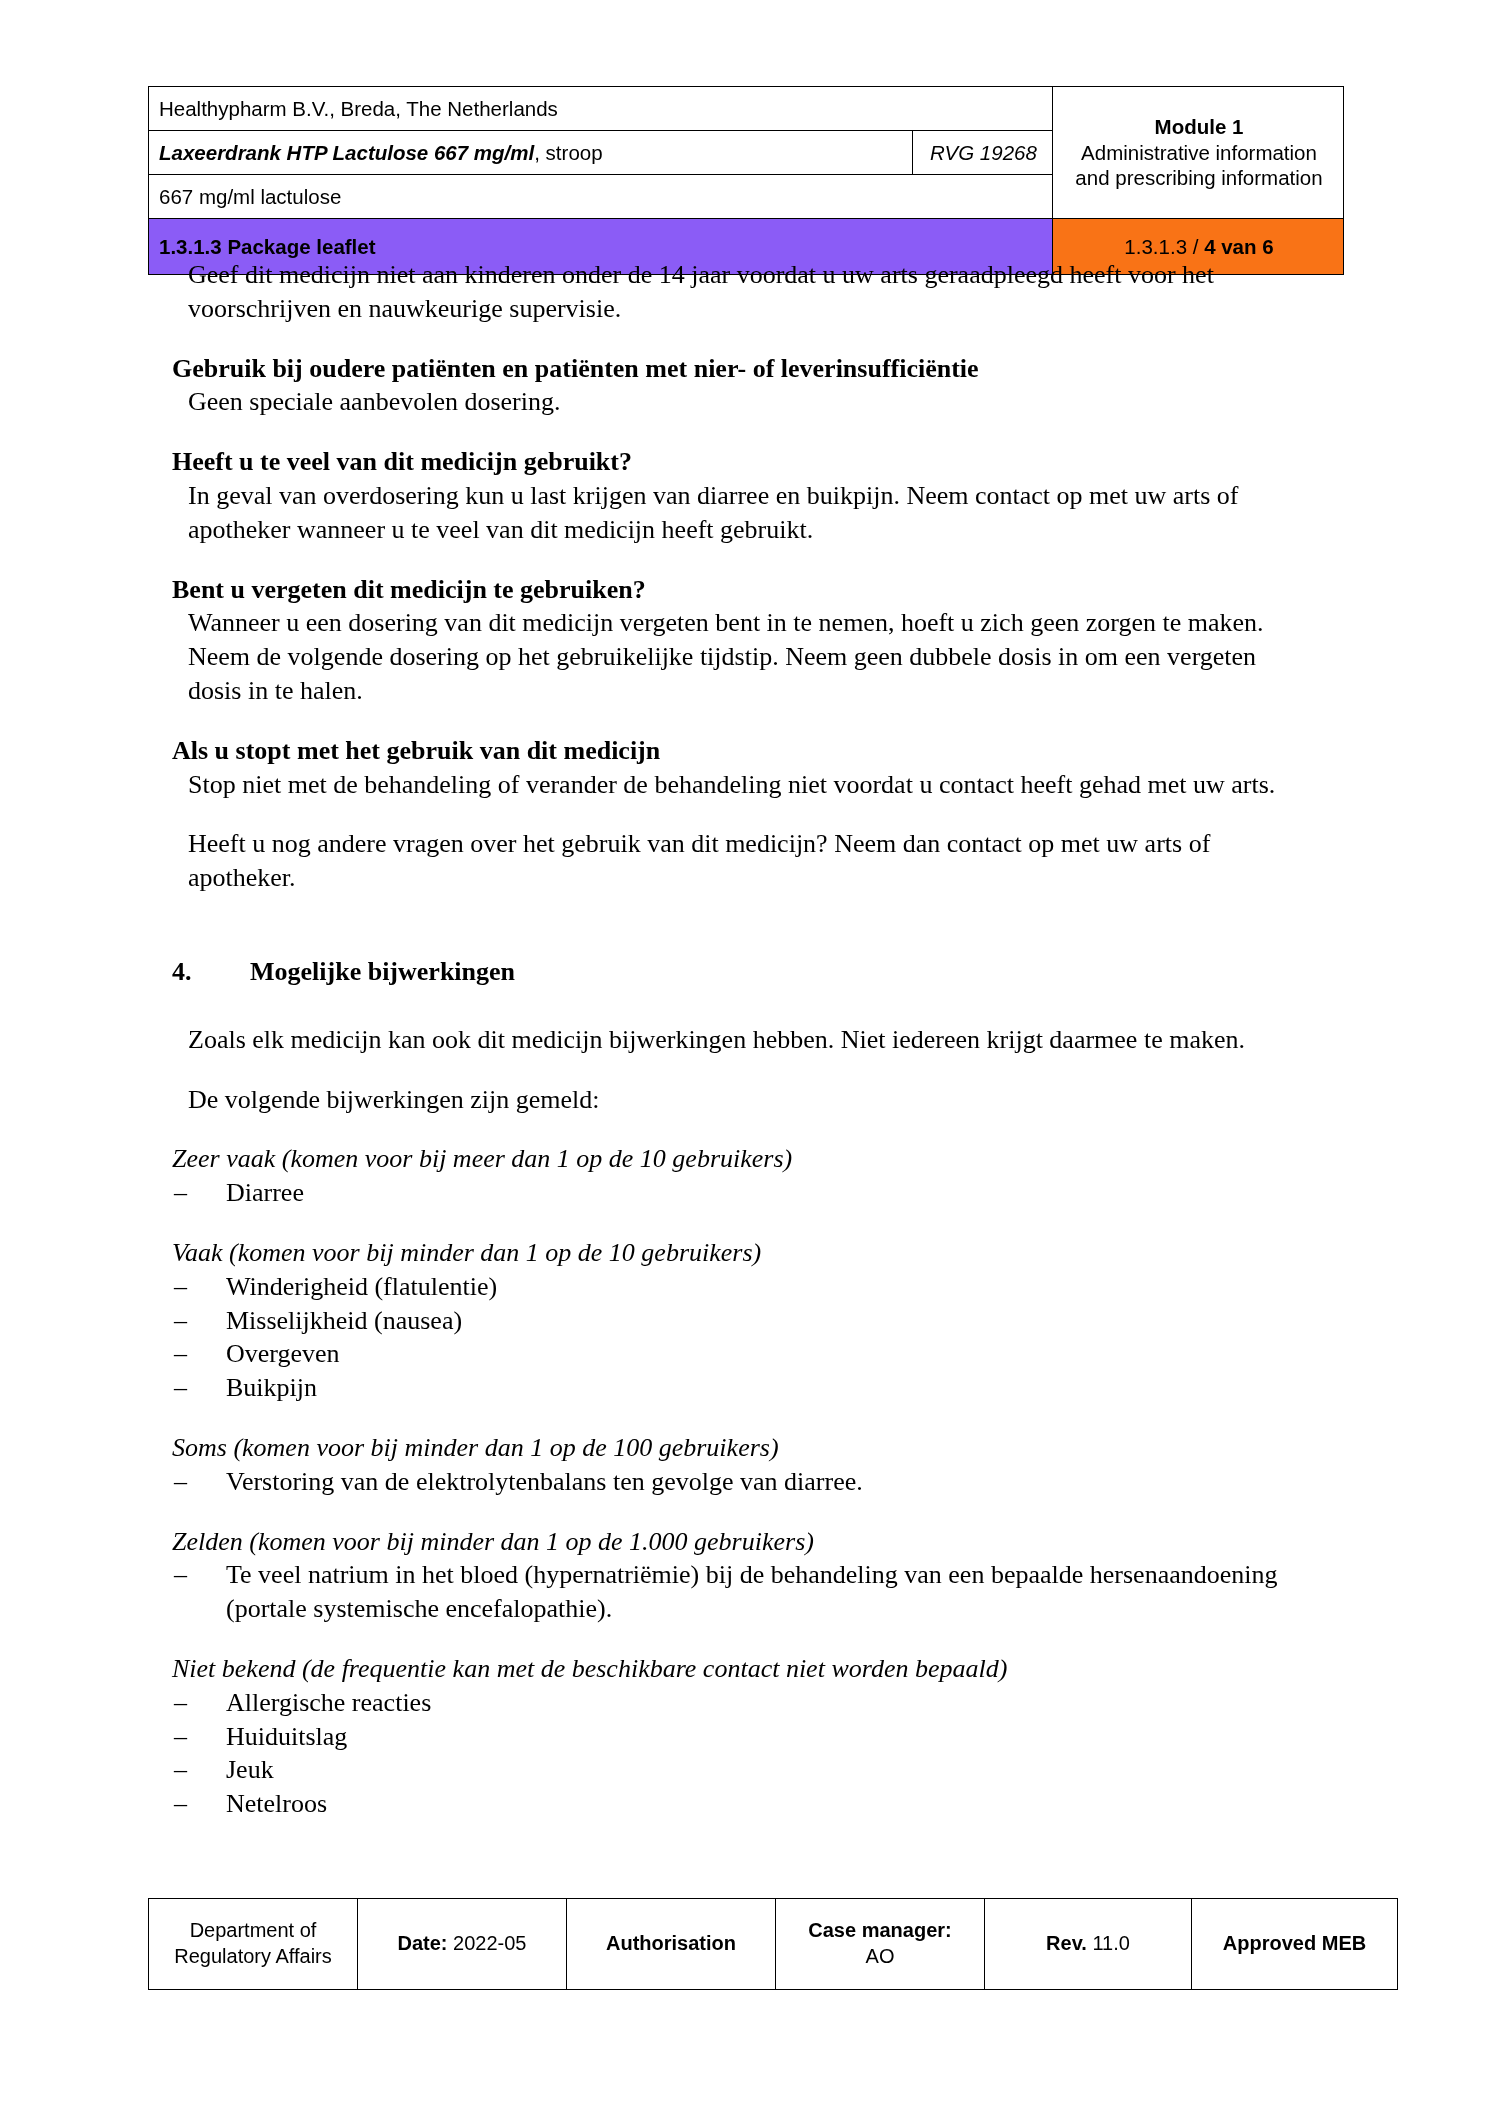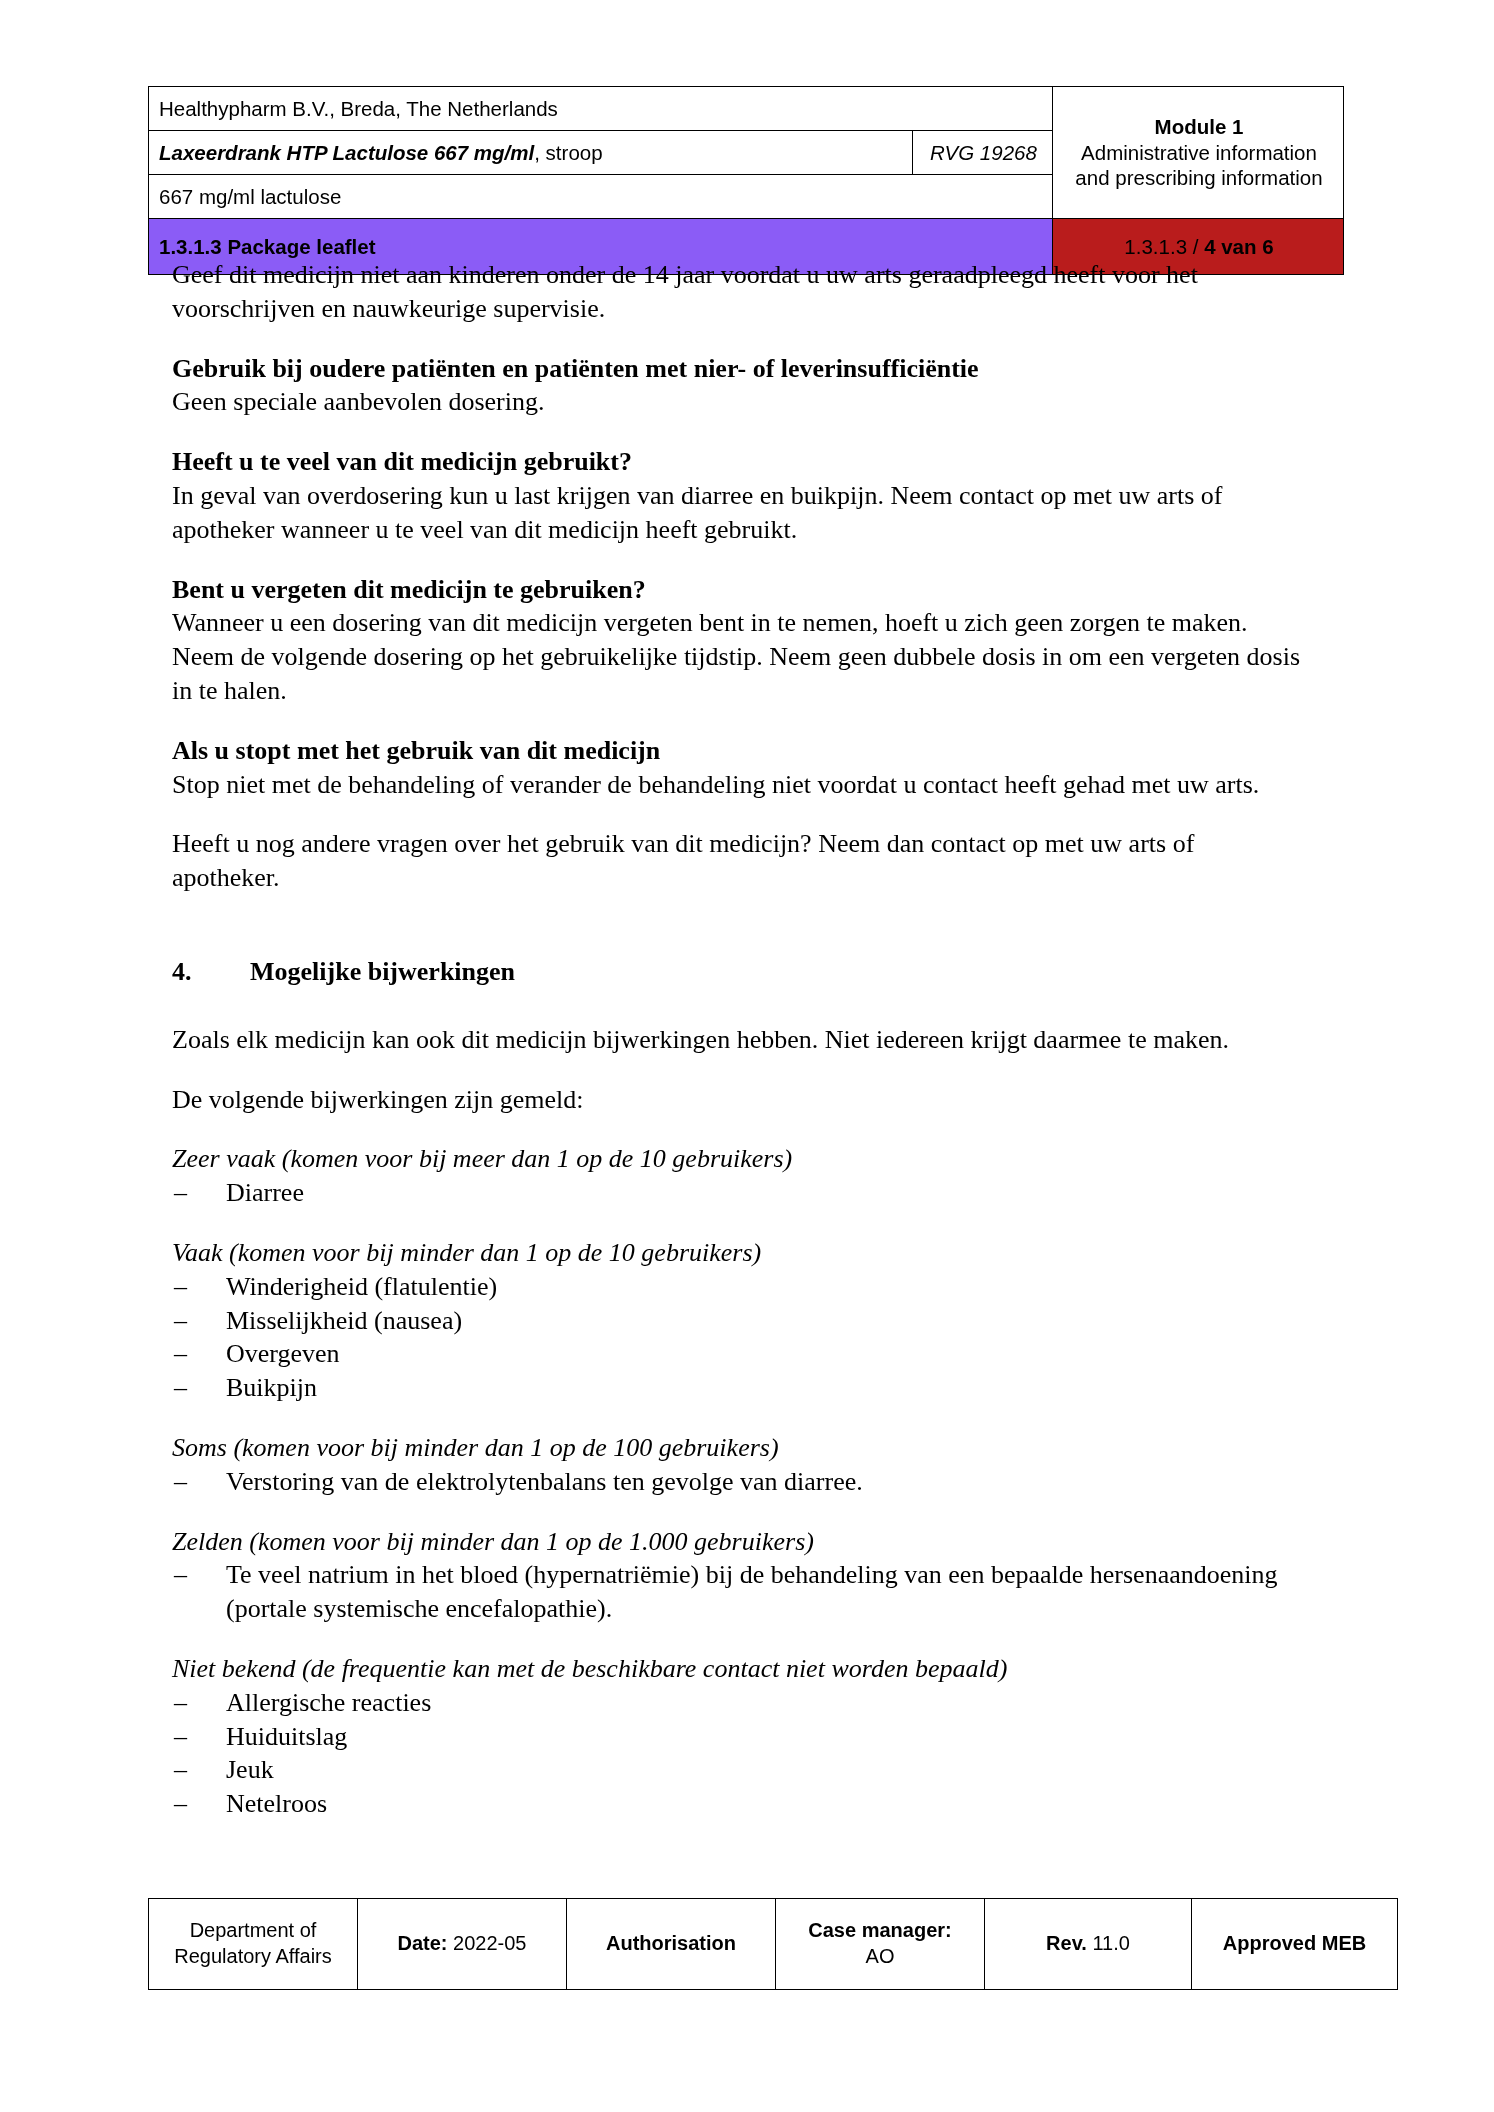--- a/index.html
+++ b/index.html
@@ -70,36 +70,36 @@
   .hdr-section {
     background: #8b5cf6;
     font-weight: bold;
     font-size: 26px;
     height: 48px;
     padding-left: 12px;
   }
   .hdr-page {
     text-align: center;
     font-size: 21px;
-    background: #b91c1c;
+    background: #f97316;
   }
   .hdr-page .pg-bold { font-weight: bold; }
 
   
   .content {
     position: absolute;
     left: 172px;
     top: 258px;
     width: 1135px;
     font-size: 26px;
     line-height: 1.30;
     font-family: "Liberation Serif", "DejaVu Serif", serif;
   }
   .para {
-    margin: 0 0 26px 0;
+    margin: 0 0 26px 16px;
   }
   .sub-head {
     font-weight: bold;
     margin: 0;
   }
   .spacer-sm { height: 26px; }
   .spacer-md { height: 34px; }
 
   .section-head {
     margin: 0;

